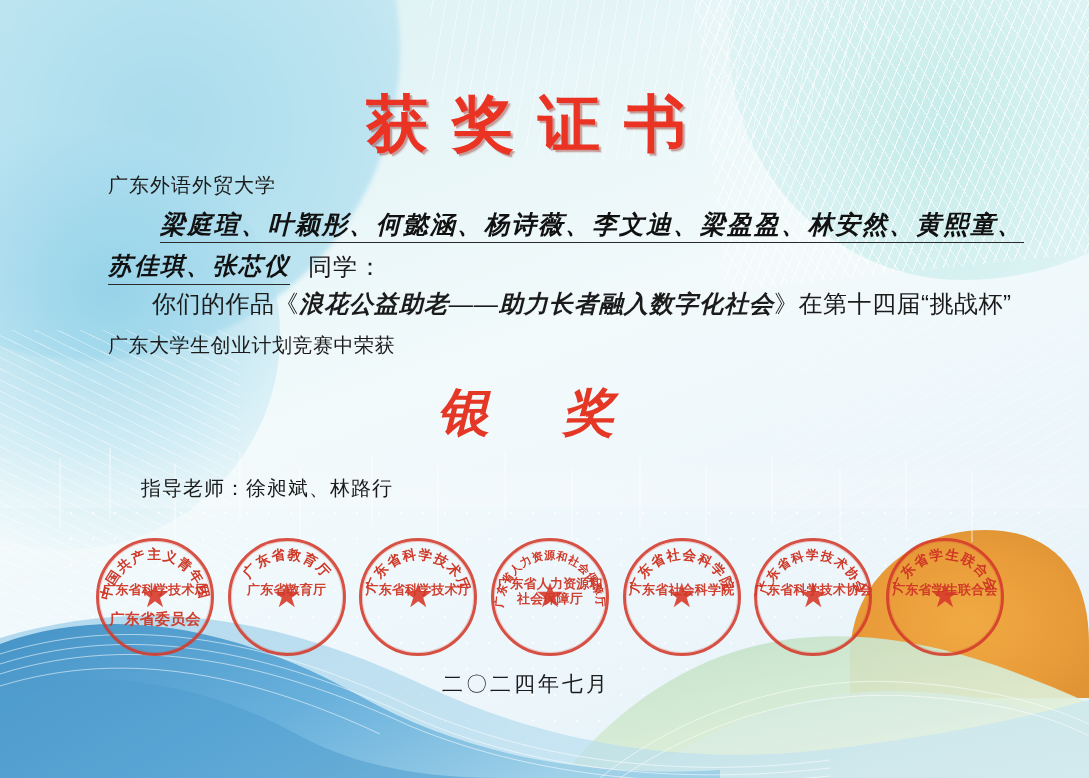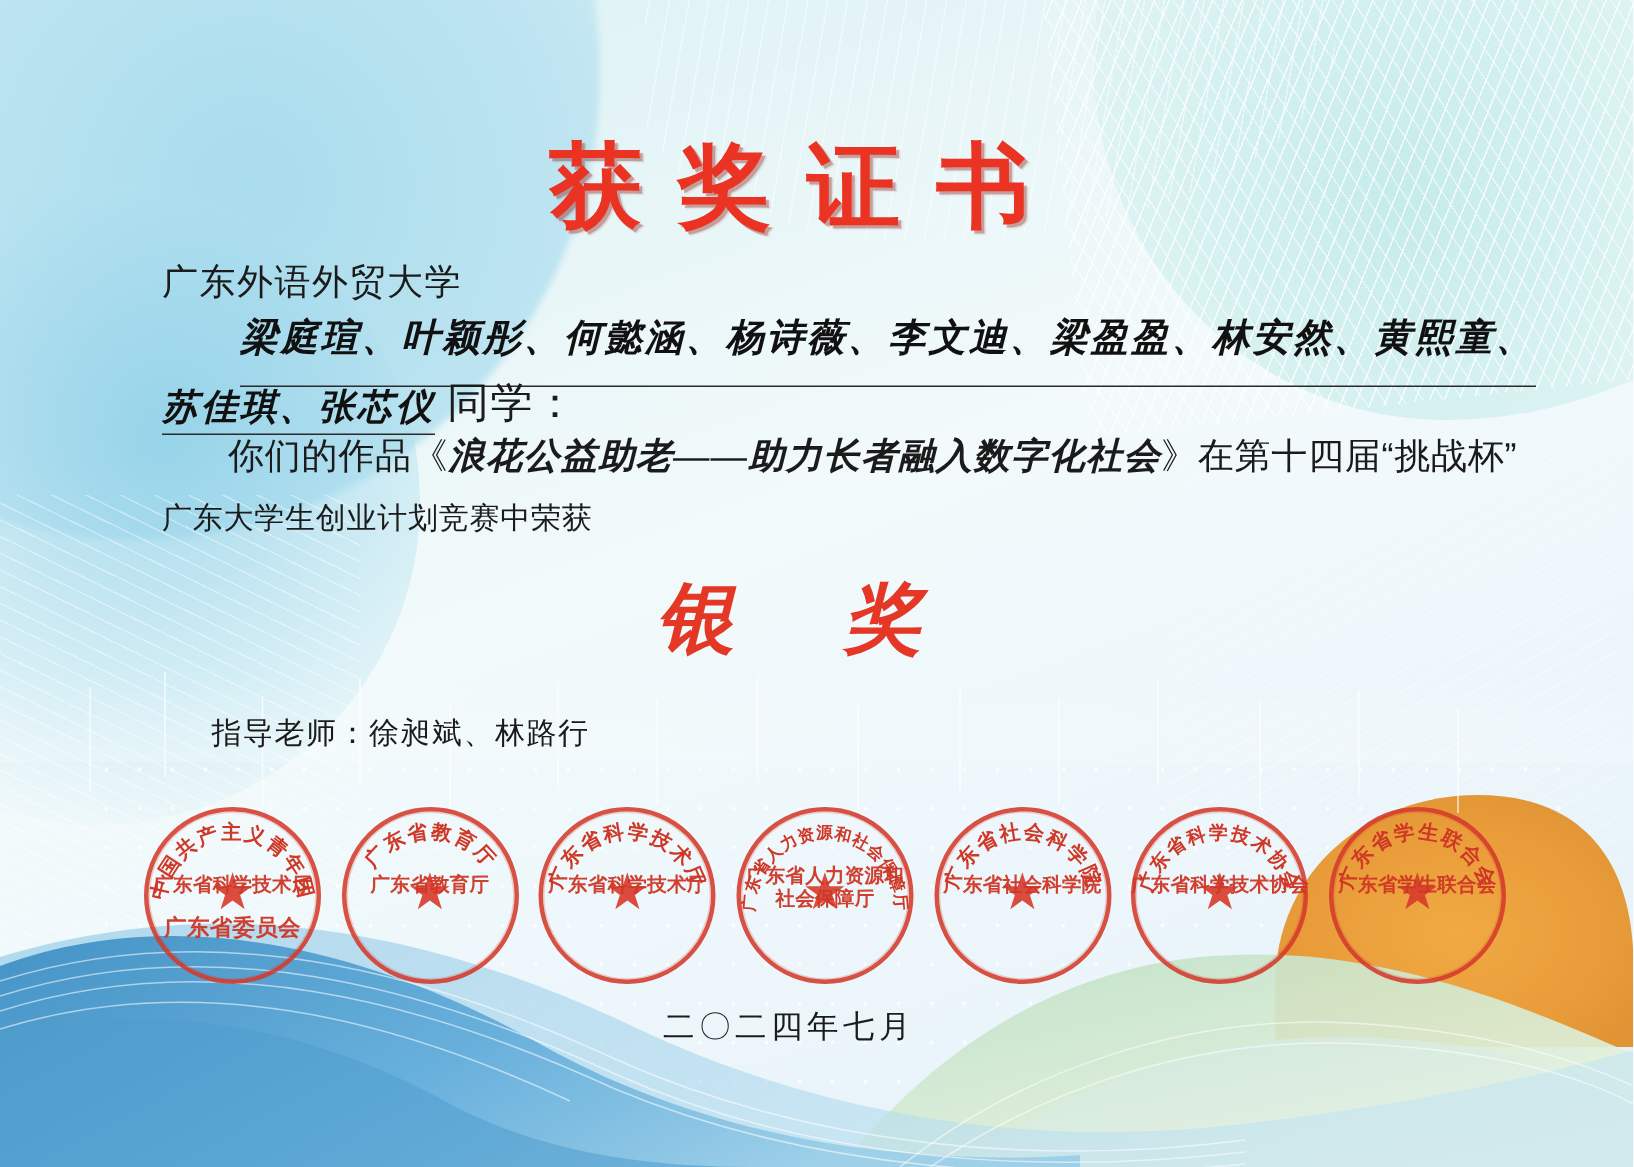--- a/index.html
+++ b/index.html
@@ -90,59 +90,59 @@
     font-size: 62px;
     letter-spacing: 24px;
     text-indent: 24px;
     color: #ea3323;
     text-shadow: 2px 2px 0 rgba(150,20,10,0.30), 3px 3px 1px rgba(120,15,8,0.13);
   }
 
   .org-name {
     position: absolute;
     left: 108px; top: 172px;
-    font-size: 24px;
+    font-size: 20px;
     color: #1b1b1b;
     letter-spacing: 1px;
   }
 
   .names-line-1 {
     position: absolute;
     left: 160px; top: 208px;
     font-family: "Liberation Serif", "DejaVu Serif", serif;
     font-style: italic;
     font-weight: bold;
     font-size: 25px;
     color: #111;
     letter-spacing: 2px;
     border-bottom: 1.5px solid #2a2a2a;
-    padding-bottom: 16px;
+    padding-bottom: 1px;
     white-space: nowrap;
   }
   .names-line-2-wrap {
     position: absolute;
     left: 108px; top: 250px;
     display: flex;
     align-items: flex-end;
     white-space: nowrap;
   }
   .names-line-2 {
     font-family: "Liberation Serif", "DejaVu Serif", serif;
     font-style: italic;
     font-weight: bold;
     font-size: 24px;
     color: #111;
     letter-spacing: 2px;
     border-bottom: 1.5px solid #2a2a2a;
     padding-bottom: 2px;
   }
   .salutation {
-    font-size: 28px;
-    color: #1b1b1b;
-    margin-left: 8px;
+    font-size: 24px;
+    color: #1b1b1b;
+    margin-left: 18px;
     padding-bottom: 2px;
     letter-spacing: 1px;
   }
 
   .body-line-1 {
     position: absolute;
     left: 152px; top: 288px;
     font-size: 24px;
     color: #1b1b1b;
     letter-spacing: 0.5px;

